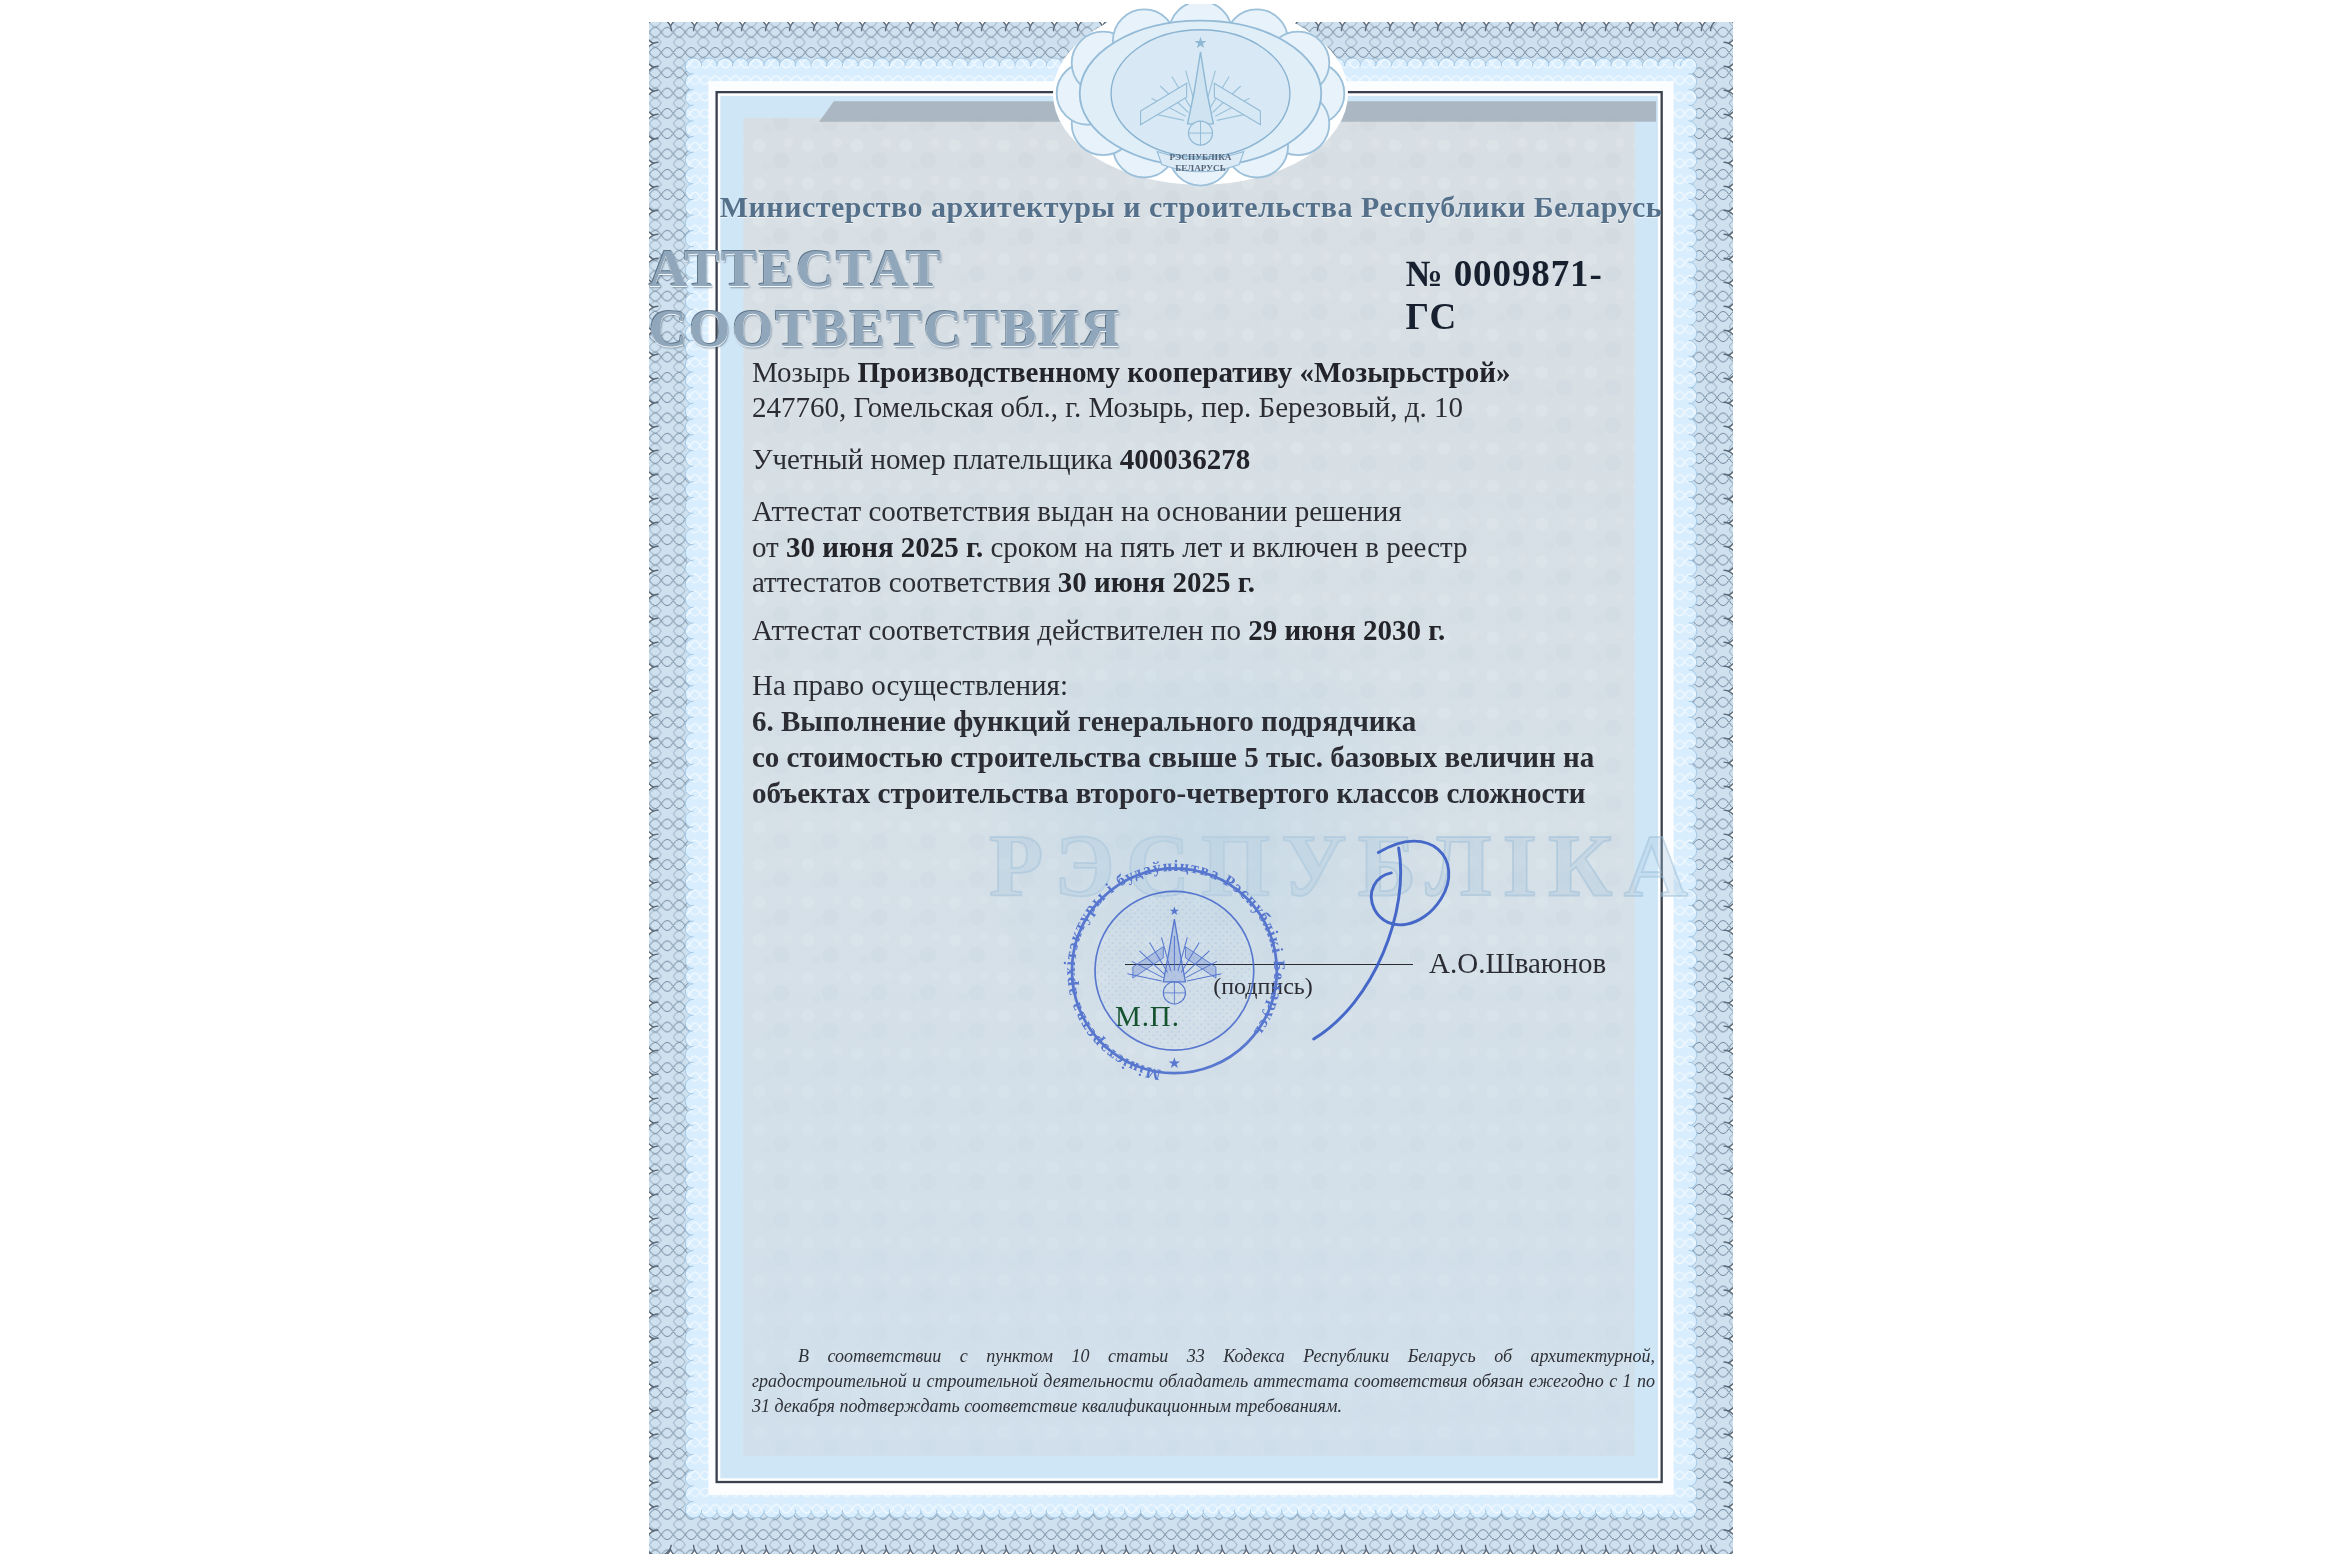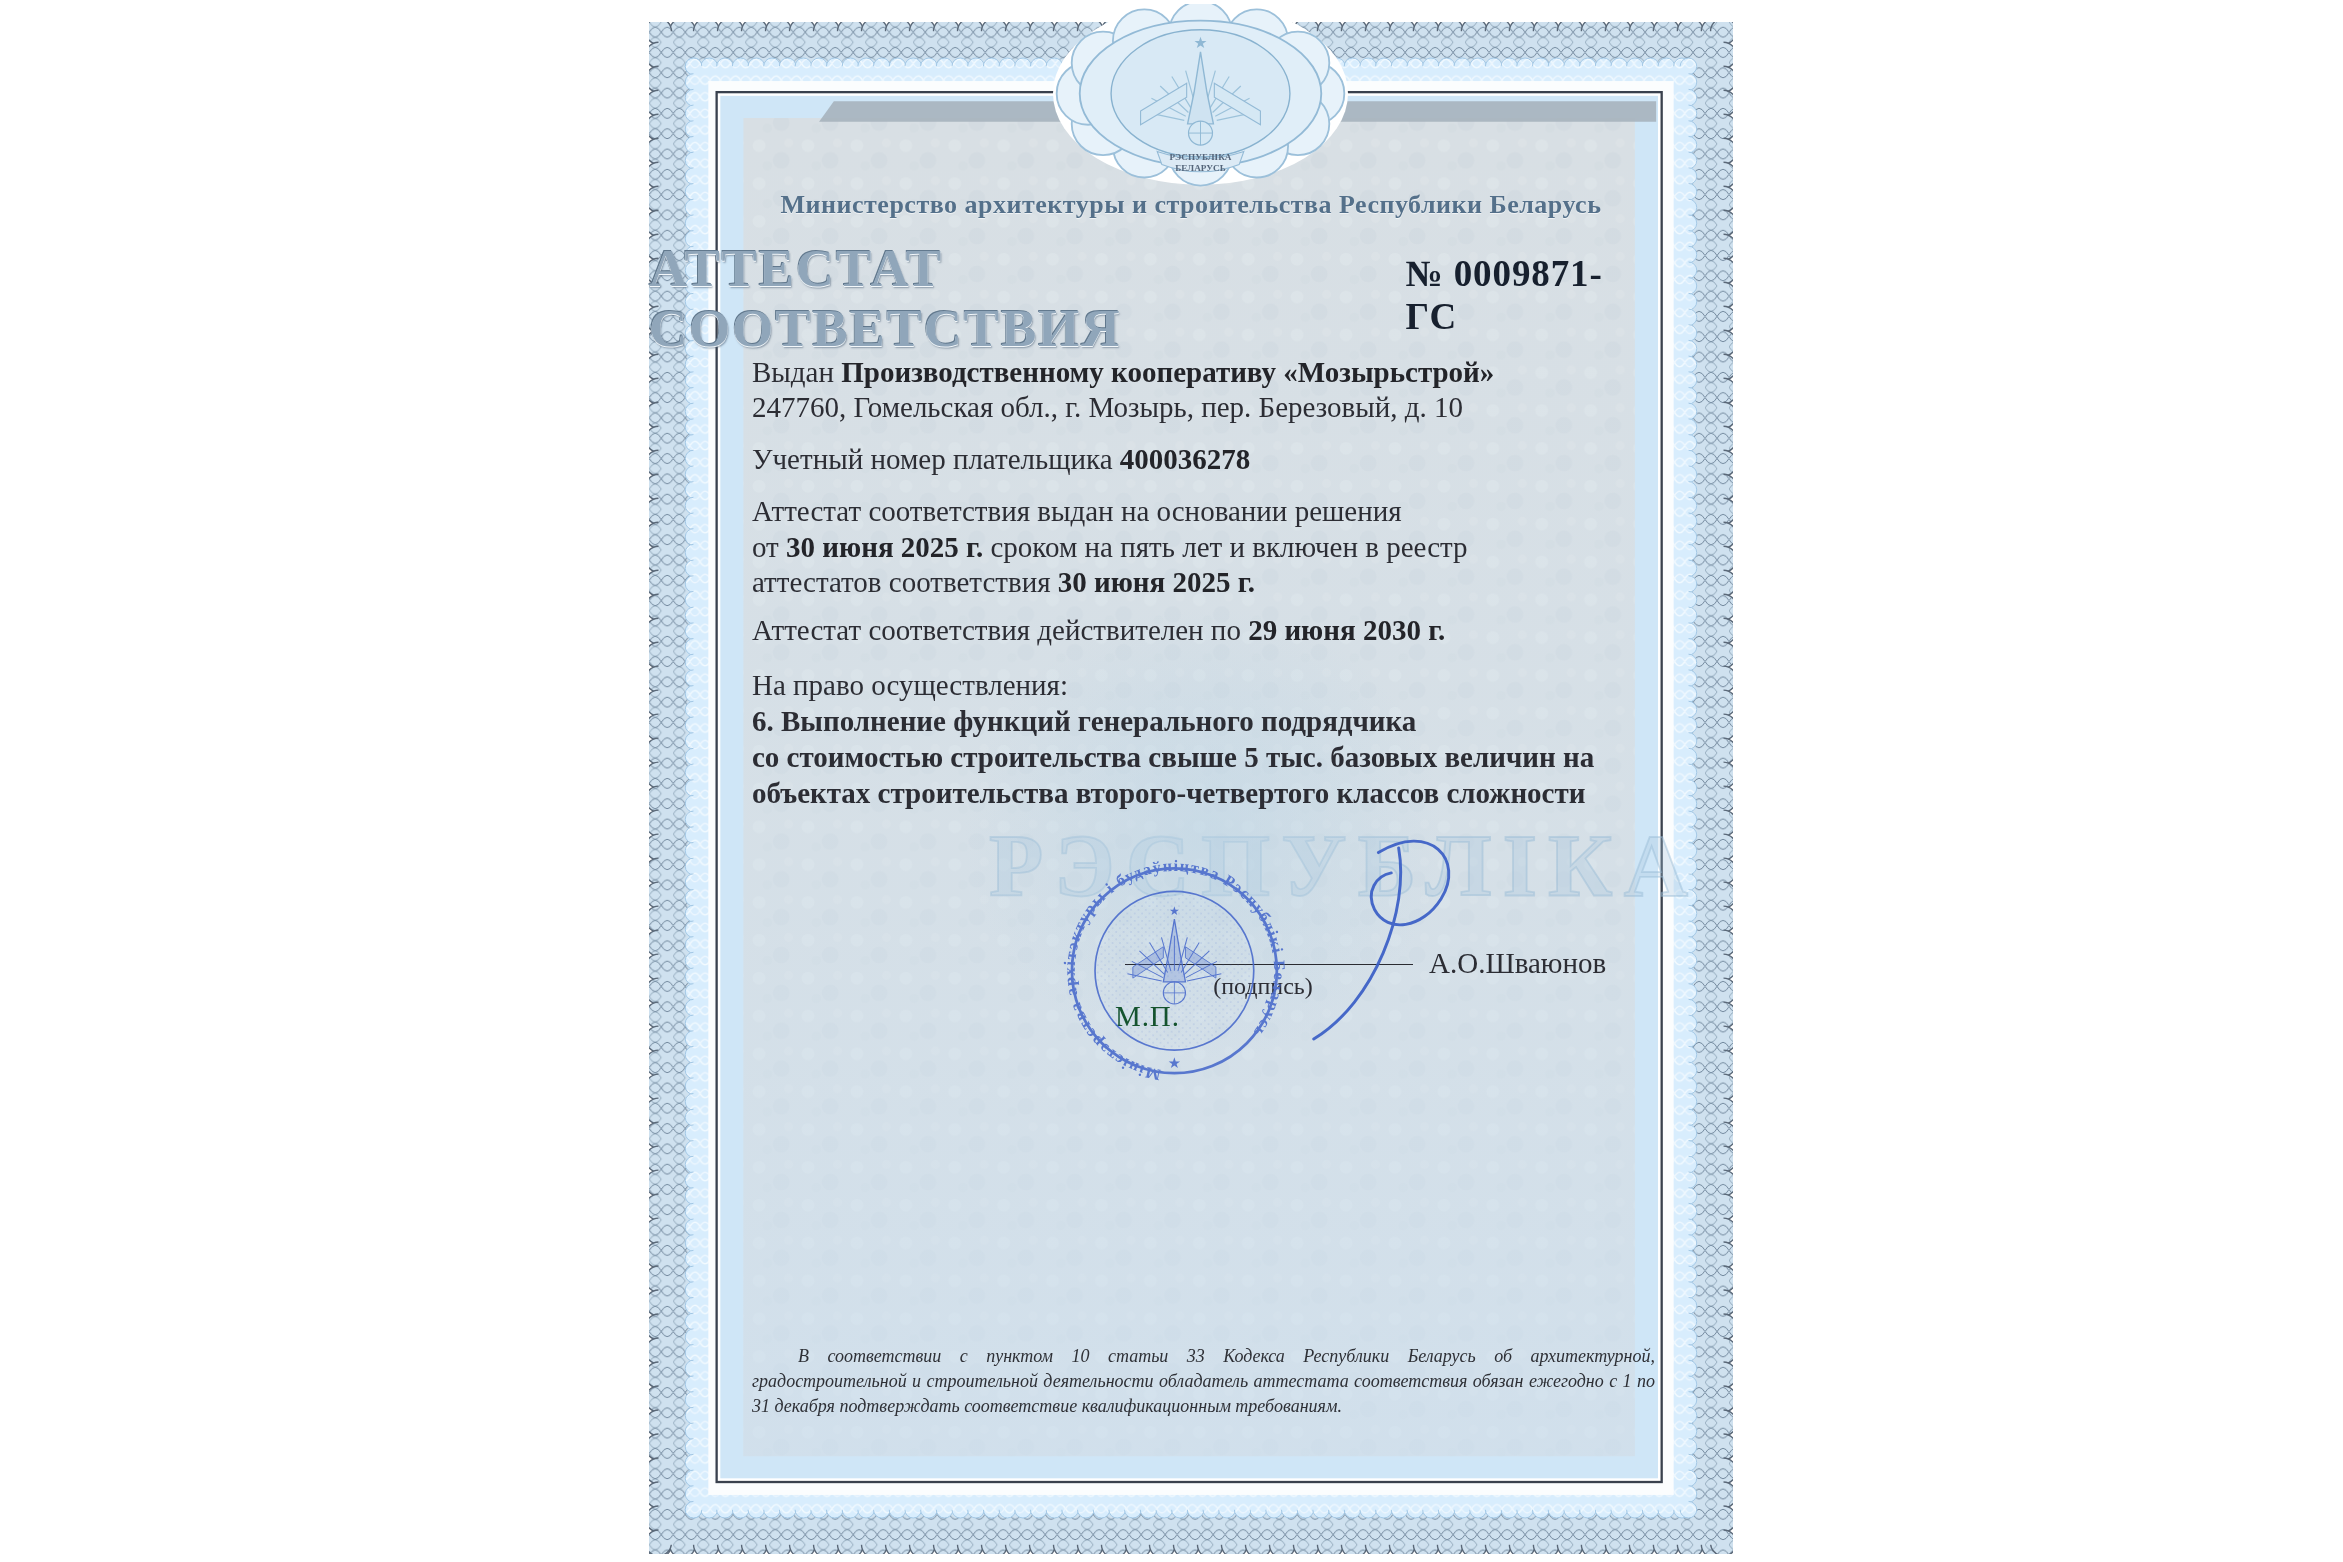--- a/index.html
+++ b/index.html
@@ -6,21 +6,21 @@
   .page{position:relative;width:2343px;height:1563px;background:#ffffff;overflow:hidden;
         font-family:"Liberation Serif",serif;}
   .certificate{position:absolute;left:649px;top:22px;width:1084px;height:1532px;overflow:visible;}
   .layer{position:absolute;left:0;top:0;width:100%;height:100%;}
   #border-svg{z-index:0;}
   #medallion-svg{position:absolute;left:399px;top:-18.5px;width:305px;height:189px;z-index:2;}
   #overlay-svg{z-index:3;pointer-events:none;}
   .content{position:absolute;left:0;top:0;width:1084px;height:1532px;z-index:2;}
 
   .ministry{position:absolute;left:0;top:168px;width:1084px;text-align:center;
-            font-weight:700;font-size:26px;color:#54708a;letter-spacing:0.5px;
+            font-weight:700;font-size:30px;color:#54708a;letter-spacing:0.5px;
             text-shadow:0 0.9px 0.9px rgba(255,255,255,.7);}
   .titlerow{position:absolute;left:0;top:216px;width:984px;display:flex;
             justify-content:center;align-items:baseline;gap:42px;}
   .cert-title{font-weight:700;font-size:53px;letter-spacing:1.8px;color:#90a6ba;
               text-shadow:0 0.9px 0 #f2f7fa, 0.9px 1.8px 1.8px rgba(78,99,120,.55), -0.9px -0.9px 0 #62798e;}
   .cert-number{font-weight:700;font-size:37px;color:#17202e;letter-spacing:0.9px;}
 
   .bodyline{position:absolute;left:103px;font-size:29px;color:#2c2d34;white-space:nowrap;}
   .bodyline b{font-weight:700;color:#232429;margin-top:40px;}
   .sigblock{position:absolute;left:103px;top:847px;font-size:29px;color:#2c2d34;line-height:35px;}
@@ -666,21 +666,21 @@
       </g>
     </svg>
 
     <div class="content">
       <div class="ministry">Министерство архитектуры и строительства Республики Беларусь</div>
       <div class="titlerow">
         <span class="cert-title">АТТЕСТАТ СООТВЕТСТВИЯ</span>
         <span class="cert-number">№ 0009871-ГС</span>
       </div>
 
-      <div class="bodyline" style="top:334px"><span>Выдан </span><b>Производственному кооперативу «Мозырьстрой»</b></div>
+      <div class="bodyline" style="top:334px"><span>Мозырь </span><b>Производственному кооперативу «Мозырьстрой»</b></div>
       <div class="bodyline" style="top:369px">247760, Гомельская обл., г. Мозырь, пер. Березовый, д. 10</div>
       <div class="bodyline" style="top:421px"><span>Учетный номер плательщика </span><b>400036278</b></div>
 
       <div class="bodyline" style="top:473px">Аттестат соответствия выдан на основании решения</div>
       <div class="bodyline" style="top:509px"><span>от </span><b>30 июня 2025 г.</b><span> сроком на пять лет и включен в реестр</span></div>
       <div class="bodyline" style="top:544px"><span>аттестатов соответствия </span><b>30 июня 2025 г.</b></div>
 
       <div class="bodyline" style="top:592px"><span>Аттестат соответствия действителен по </span><b>29 июня 2030 г.</b></div>
 
       <div class="bodyline" style="top:647px">На право осуществления:</div>

